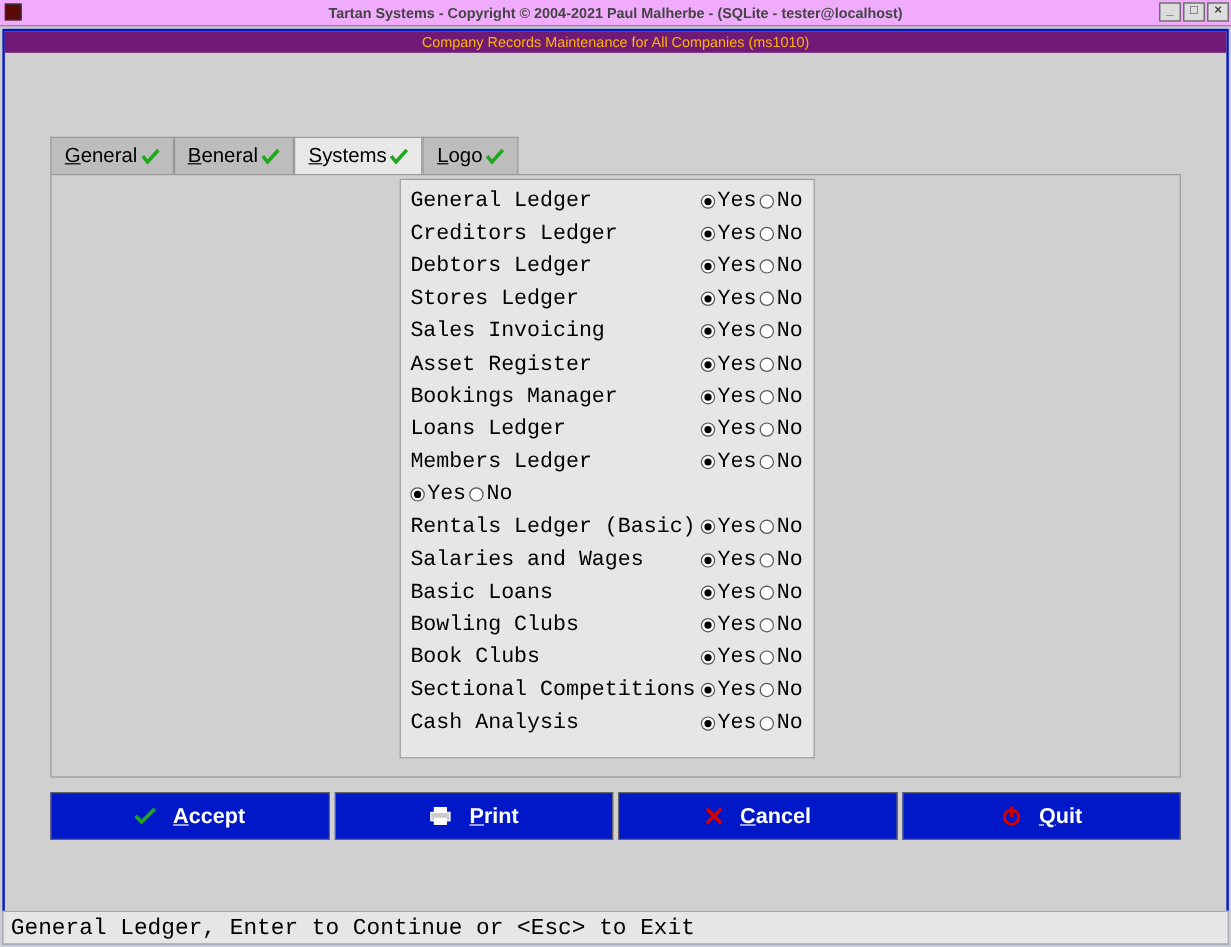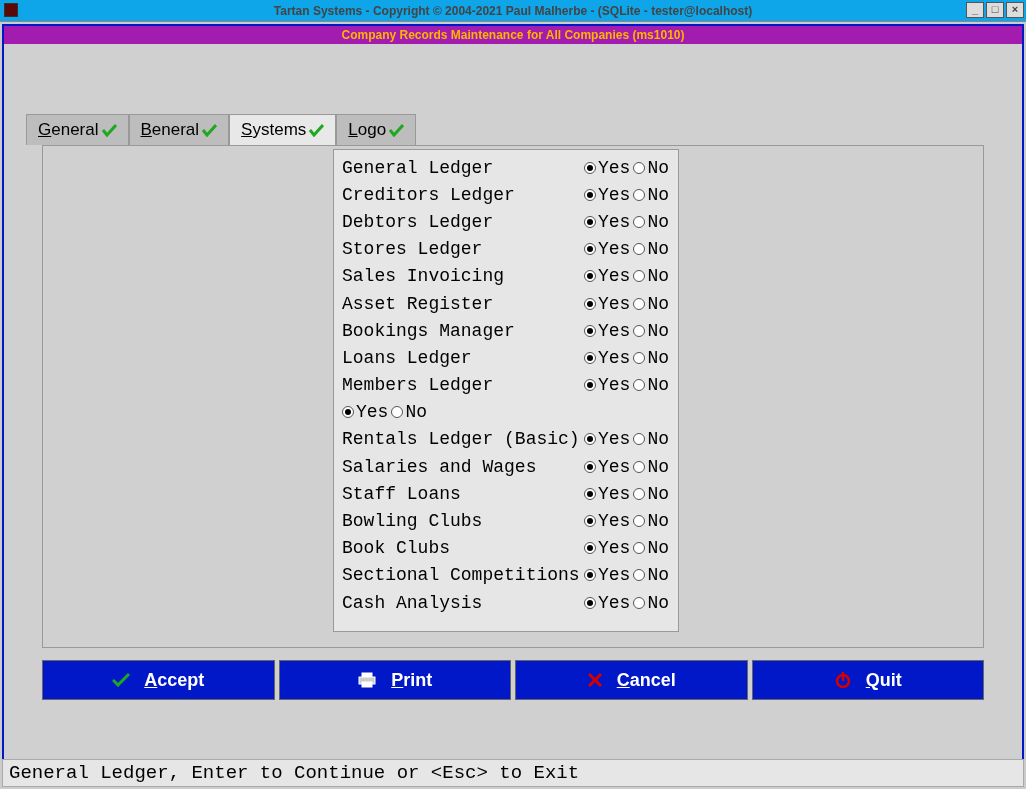--- a/index.html
+++ b/index.html
@@ -6,21 +6,21 @@
   body {
     margin: 0;
     padding: 0;
     font-family: Arial, Helvetica, sans-serif;
     background: #ccc;
     width: 1026px;
     height: 789px;
     overflow: hidden;
   }
   .titlebar {
-    background: #0ea5e9;
+    background: #f0abfc;
     height: 22px;
     display: flex;
     align-items: center;
     justify-content: center;
     position: relative;
     border-bottom: 1px solid #888;
     font-size: 12px;
     color: #444;
     font-weight: bold;
   }
@@ -52,37 +52,37 @@
   }
   .outer-border {
     border: 2px solid #0018c8;
     margin: 2px;
     height: calc(789px - 22px - 4px);
     background: #d0d0d0;
     display: flex;
     flex-direction: column;
   }
   .banner {
-    background: #a21caf;
+    background: #701a75;
     color: #ffb400;
     font-size: 12px;
-    font-weight: bold;
+    font-weight: normal;
     text-align: center;
     padding: 2px 0;
   }
   .content-area {
     flex: 1;
     display: flex;
     flex-direction: column;
     padding: 0;
     position: relative;
   }
   .tabs-row {
     display: flex;
-    margin-left: 22px;
+    margin-left: 38px;
     margin-top: 70px;
   }
   .tab {
     background: #bdbdbd;
     padding: 5px 11px 5px 11px;
     font-size: 17px;
     display: flex;
     align-items: center;
     gap: 3px;
     cursor: pointer;
@@ -340,21 +340,21 @@
           <div class="sys-row">
             <span class="sys-label">Salaries and Wages</span>
             <span class="sys-opts">
               <span class="radio sel"></span>
               <span class="opt-label">Yes</span>
               <span class="radio"></span>
               <span class="opt-label">No</span>
             </span>
           </div>
           <div class="sys-row">
-            <span class="sys-label">Staff Loans</span>
+            <span class="sys-label">Basic Loans</span>
             <span class="sys-opts">
               <span class="radio sel"></span>
               <span class="opt-label">Yes</span>
               <span class="radio"></span>
               <span class="opt-label">No</span>
             </span>
           </div>
           <div class="sys-row">
             <span class="sys-label">Bowling Clubs</span>
             <span class="sys-opts">

